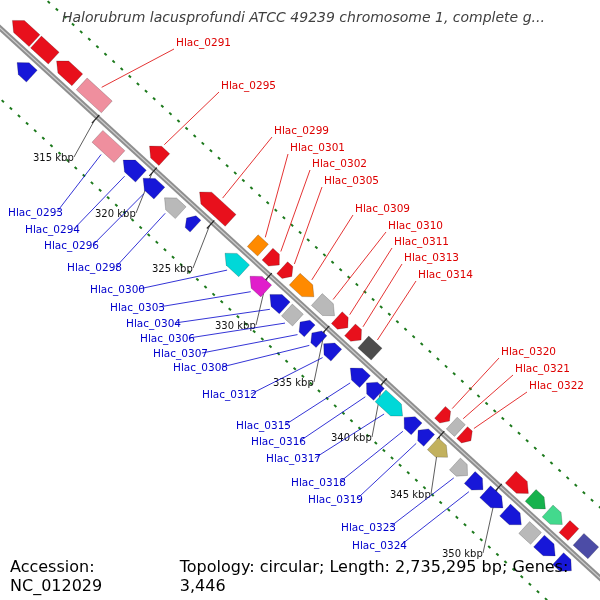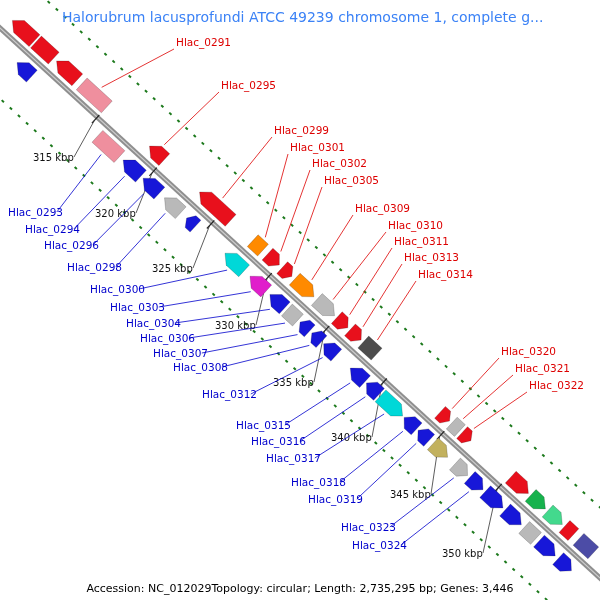--- a/index.html
+++ b/index.html
@@ -1,20 +1,20 @@
 <!DOCTYPE html>
 <html><head>
 <meta charset="utf-8">
 <style>
   *{margin:0;padding:0;box-sizing:border-box}
   html,body{width:600px;height:600px;overflow:hidden;background:#fff}
   .stage{position:relative;width:600px;height:600px;background:#fff;font-family:"DejaVu Sans",sans-serif}
-  .title{position:absolute;left:62px;top:9px;font-size:14px;color:#3b82f6;white-space:nowrap}
+  .title{position:absolute;left:62px;top:9px;font-style:italic;font-size:14px;color:#404040;white-space:nowrap}
   #map-svg{position:absolute;left:0;top:0}
-  .statusbar{position:absolute;left:10px;right:10px;bottom:5px;display:flex;justify-content:center;font-size:11px;color:#000}
+  .statusbar{position:absolute;left:10px;right:10px;bottom:5px;display:flex;justify-content:space-between;font-size:16px;color:#000}
   text{font-family:"DejaVu Sans",sans-serif}
   .lbl{font-size:10.5px}
   .tick-label{font-size:10px;fill:#111}
 </style>
 </head>
 <body>
 
 <div class="stage">
   <svg id="map-svg" width="600" height="600" viewBox="0 0 600 600">
       <line x1="-9.1" y1="-50.9" x2="826.8" y2="715.4" stroke="#1d7a1d" stroke-width="2" stroke-dasharray="3 8"></line>

